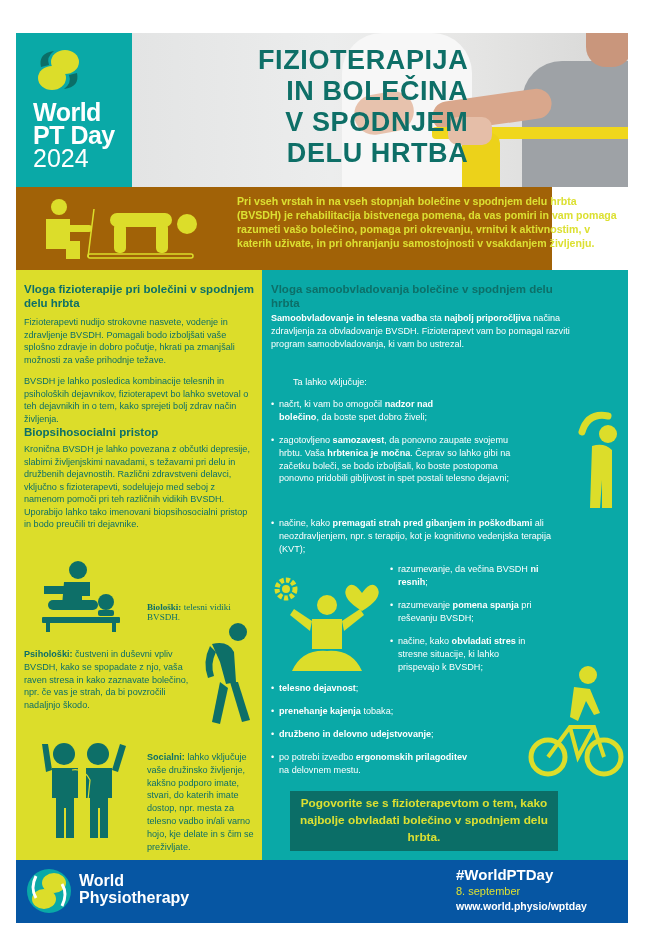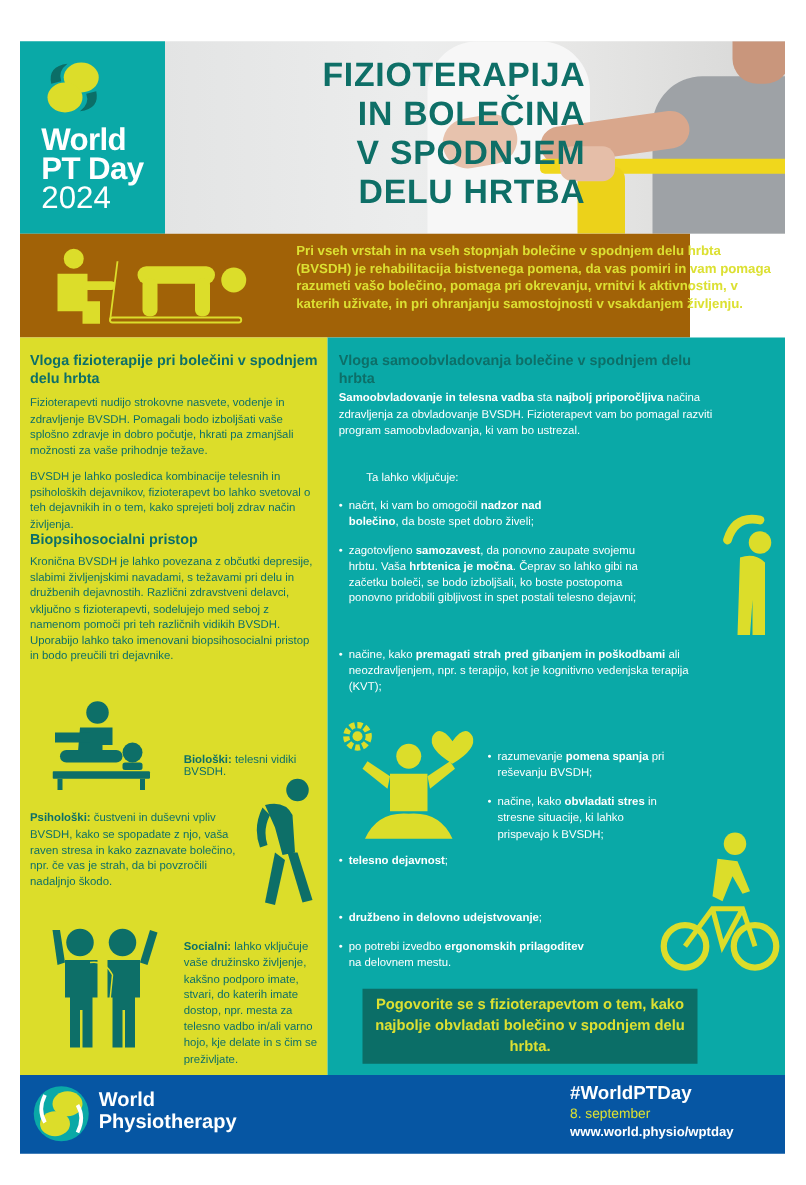--- a/index.html
+++ b/index.html
@@ -34,21 +34,21 @@
   .intro-icon { position: absolute; left: 20px; top: 10px; width: 170px; height: 64px; }
   .intro-text { position: absolute; left: 221px; top: 7px; width: 385px; color: #dce032; font-family: "Liberation Sans", sans-serif; font-weight: bold; font-size: 10.6px; line-height: 14px; }
 
   
   .left-col { position: absolute; left: 0; top: 237px; width: 246px; height: 582px; background: #dcdd2a; color: #0d6f68; }
   .left-col .h { font-family: "Liberation Sans", sans-serif; font-weight: bold; font-size: 11.5px; line-height: 14px; }
   .left-col .p { font-family: "Liberation Sans", sans-serif; font-size: 9.1px; line-height: 12.5px; }
   .blk { position: absolute; left: 8px; width: 232px; }
 
   .fig-bio { position: absolute; left: 26px; top: 290px; width: 80px; height: 72px; }
-  .bio-label { position: absolute; left: 131px; top: 332px; font-size: 9.1px; font-family: Liberation Sans, sans-serif; }
+  .bio-label { position: absolute; left: 131px; top: 332px; font-size: 9.1px; font-family: Liberation Serif, serif; }
   .psy-text { position: absolute; left: 8px; top: 378px; width: 170px; font-size: 9.1px; line-height: 12.8px; font-family: "Liberation Sans", sans-serif; }
   .fig-psy2 { position: absolute; left: 182px; top: 352px; width: 56px; height: 110px; }
   .fig-soc { position: absolute; left: 22px; top: 470px; width: 90px; height: 100px; }
   .soc-text { position: absolute; left: 131px; top: 481px; width: 112px; font-size: 9.1px; line-height: 12.8px; font-family: "Liberation Sans", sans-serif; }
   b.k { font-weight: bold; }
 
   
   .right-col { position: absolute; left: 246px; top: 237px; width: 366px; height: 582px; background: #0aa9a7; color: #ffffff; }
   .right-col .h { position: absolute; left: 9px; top: 12px; width: 300px; color: #0d6f68; font-family: "Liberation Sans", sans-serif; font-weight: bold; font-size: 11.5px; line-height: 14px; }
   .rp { position: absolute; font-family: "Liberation Sans", sans-serif; font-size: 9.1px; line-height: 12.8px; }
@@ -169,23 +169,25 @@
   </div>
 
   <div class="right-col">
     <div class="h">Vloga samoobvladovanja bolečine v spodnjem delu hrbta</div>
     <div class="rp" style="left:9px; top:42px; width:300px;"><b class="k">Samoobvladovanje in telesna vadba</b><span> sta </span><b class="k">najbolj priporočljiva</b><span> načina zdravljenja za obvladovanje BVSDH. Fizioterapevt vam bo pomagal razviti program samoobvladovanja, ki vam bo ustrezal.</span></div>
     <div class="rp" style="left:14px; top:106px;margin-left:17px;">Ta lahko vključuje:</div>
 
     <div class="bul" style="left:9px; top:128px; width:190px;"><span>načrt, ki vam bo omogočil </span><b class="k">nadzor nad bolečino</b><span>, da boste spet dobro živeli;</span></div>
     <div class="bul" style="left:9px; top:164px; width:245px;"><span>zagotovljeno </span><b class="k">samozavest</b><span>, da ponovno zaupate svojemu hrbtu. Vaša </span><b class="k">hrbtenica je močna</b><span>. Čeprav so lahko gibi na začetku boleči, se bodo izboljšali, ko boste postopoma ponovno pridobili gibljivost in spet postali telesno dejavni;</span></div>
     <div class="bul" style="left:9px; top:247px; width:290px;"><span>načine, kako </span><b class="k">premagati strah pred gibanjem in poškodbami</b><span> ali neozdravljenjem, npr. s terapijo, kot je kognitivno vedenjska terapija (KVT);</span></div>
+    <div class="bul" style="left:128px; top:293px; width:150px;"><span>razumevanje, da večina BVSDH </span><b class="k">ni resnih</b><span>;</span></div>
     <div class="bul" style="left:128px; top:329px; width:150px;"><span>razumevanje </span><b class="k">pomena spanja</b><span> pri reševanju BVSDH;</span></div>
     <div class="bul" style="left:128px; top:365px; width:150px;"><span>načine, kako </span><b class="k">obvladati stres</b><span> in stresne situacije, ki lahko prispevajo k BVSDH;</span></div>
     <div class="bul" style="left:9px; top:412px; width:250px;"><span></span><b class="k">telesno dejavnost</b><span>;</span></div>
+    <div class="bul" style="left:9px; top:435px; width:250px;"><span></span><b class="k">prenehanje kajenja</b><span> tobaka;</span></div>
     <div class="bul" style="left:9px; top:458px; width:250px;"><span></span><b class="k">družbeno in delovno udejstvovanje</b><span>;</span></div>
     <div class="bul" style="left:9px; top:481px; width:200px;"><span>po potrebi izvedbo </span><b class="k">ergonomskih prilagoditev</b><span> na delovnem mestu.</span></div>
 
     <svg class="fig-stretch" viewBox="0 0 46 100">
       <path d="M4 22 Q10 2 30 6" stroke="#dcdd2a" stroke-width="7" fill="none" stroke-linecap="round"></path>
       <circle cx="30" cy="24" r="9" fill="#dcdd2a"></circle>
       <path d="M14 36 Q26 32 34 40 L34 98 L24 98 L24 70 L22 98 L12 98 Z" fill="#dcdd2a"></path>
     </svg>
 
     <svg class="fig-med" viewBox="0 0 110 110">

